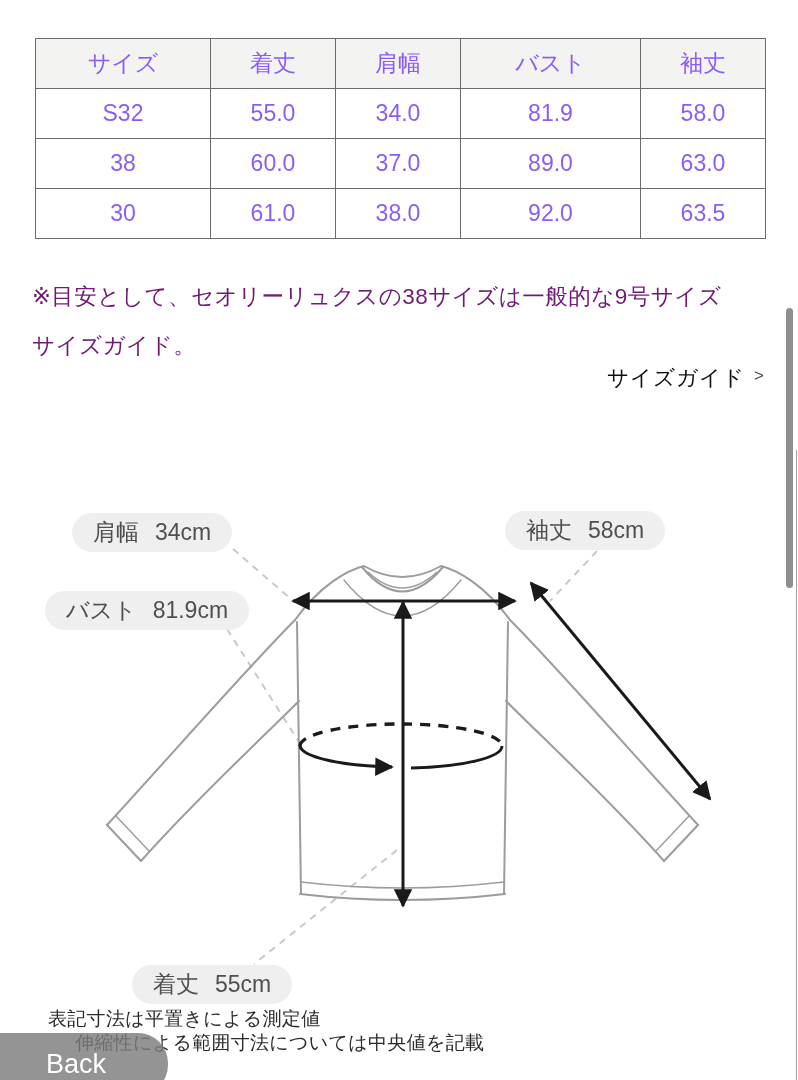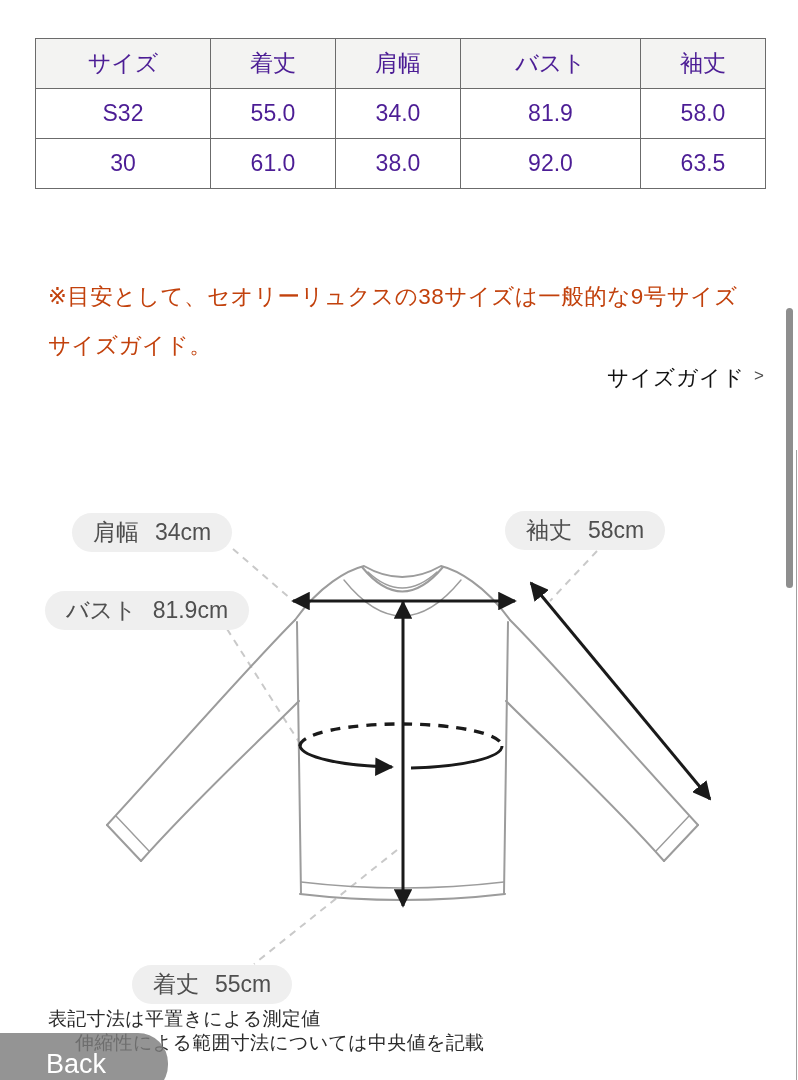--- a/index.html
+++ b/index.html
@@ -19,34 +19,34 @@
     table-layout: fixed;
     width: 730px;
   }
   .size-table th, .size-table td {
     border: 1.5px solid #6b6b6b;
     height: 50px;
     text-align: center;
     vertical-align: middle;
     font-size: 23px;
     font-weight: 400;
-    color: #4c1d95;
+    color: #8b5cf6;
   }
   .size-table th { background: #f3f3f2; }
   .size-table td { background: #ffffff; }
   .col-size { width: 175px; }
   .col-length { width: 125px; }
   .col-shoulder { width: 125px; }
   .col-bust { width: 180px; }
   .col-sleeve { width: 125px; }
 
   
   .note {
-    position: absolute; left: 48px; top: 272px; width: 735px;
-    font-size: 22.5px; line-height: 49px; color: #c2410c;
+    position: absolute; left: 32px; top: 272px; width: 735px;
+    font-size: 22.5px; line-height: 49px; color: #701a75;
     letter-spacing: 0.5px;
   }
 
   
   .size-guide {
     position: absolute; top: 363px; left: 35px; width: 730px;
     display: flex; justify-content: flex-end; align-items: flex-start;
     font-size: 21.5px; color: #111; letter-spacing: 1px;
     cursor: pointer;
   }
@@ -130,20 +130,27 @@
     </thead>
     <tbody>
       <tr>
         <td>S32</td>
         <td>55.0</td>
         <td>34.0</td>
         <td>81.9</td>
         <td>58.0</td>
       </tr>
       <tr>
+        <td>38</td>
+        <td>60.0</td>
+        <td>37.0</td>
+        <td>89.0</td>
+        <td>63.0</td>
+      </tr>
+      <tr>
         <td>30</td>
         <td>61.0</td>
         <td>38.0</td>
         <td>92.0</td>
         <td>63.5</td>
       </tr>
     </tbody>
   </table>
 
   <div class="note">

